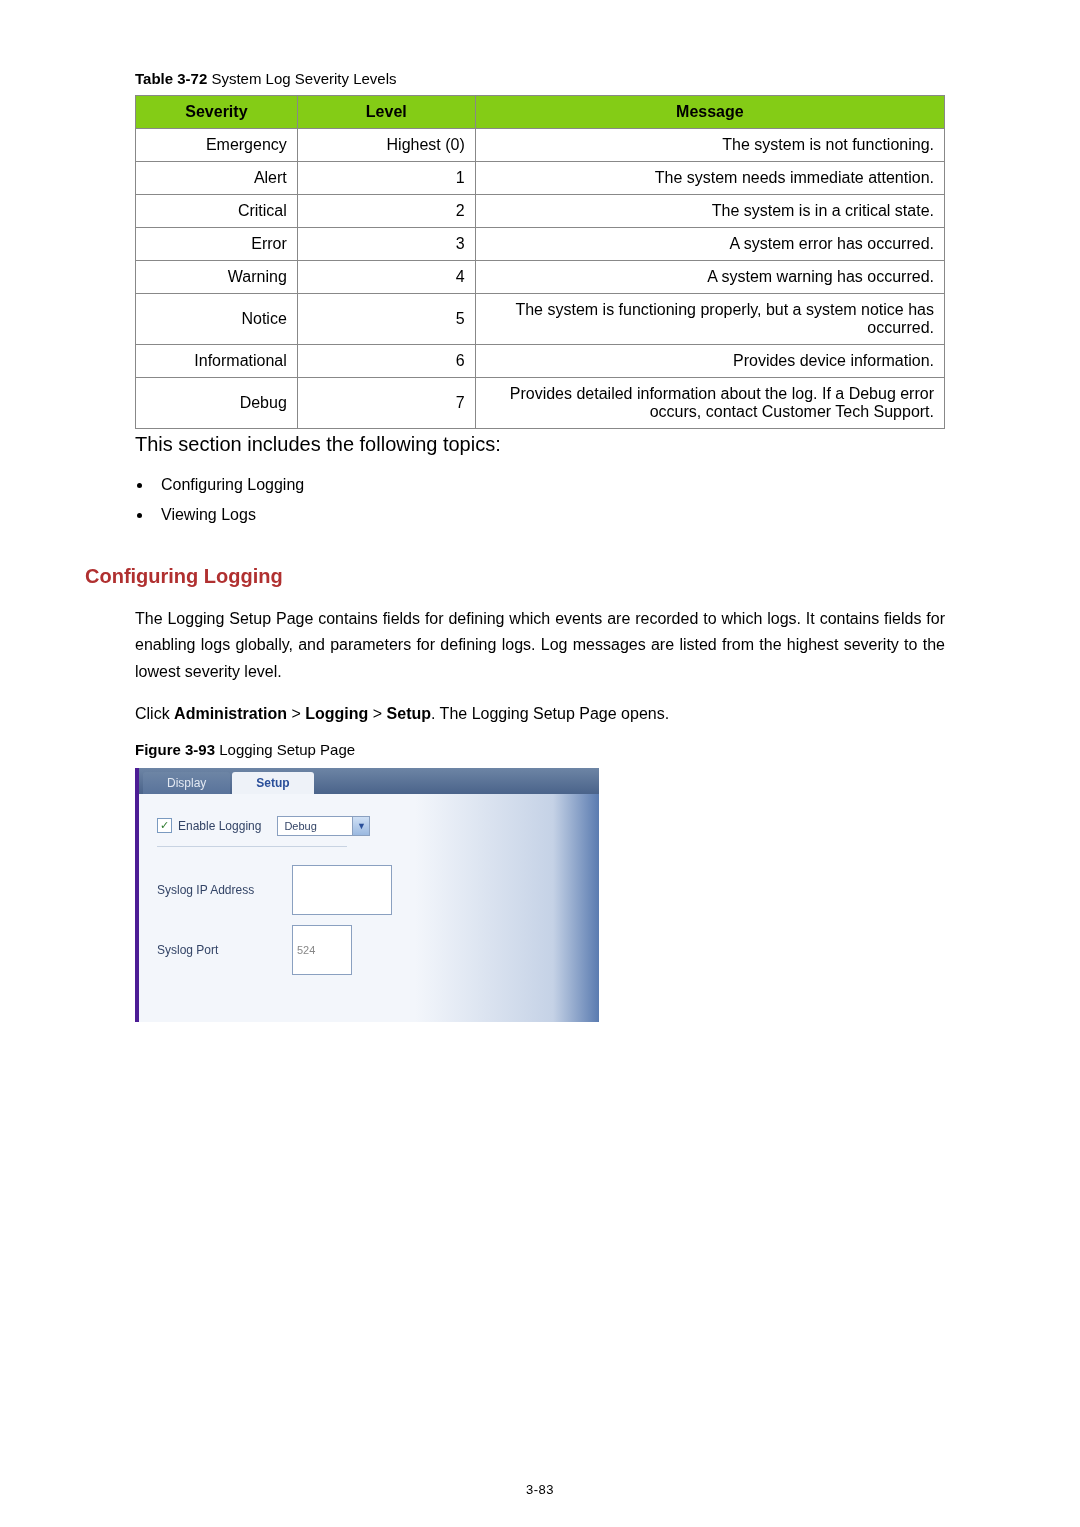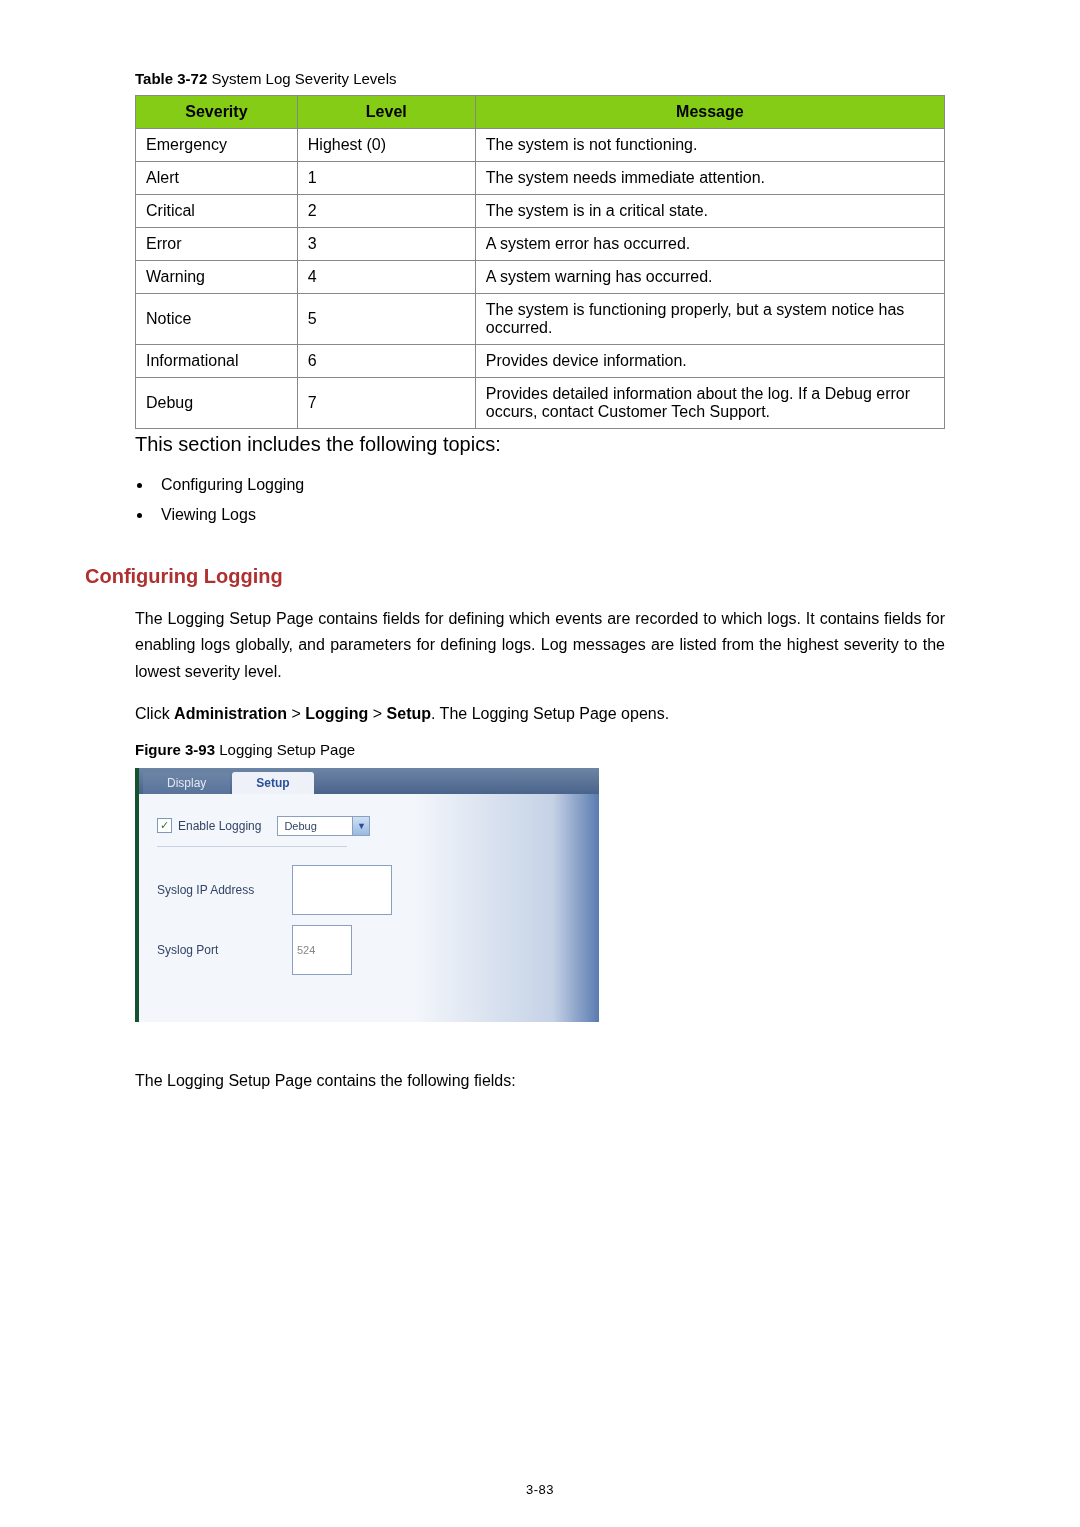--- a/index.html
+++ b/index.html
@@ -22,21 +22,21 @@
   }
   .table-caption .bold { font-weight: bold; }
   table.sev {
     border-collapse: collapse;
     width: 100%;
     font-size: 16px;
   }
   table.sev th, table.sev td {
     border: 1px solid #888;
     padding: 7px 10px;
-    text-align: left;
+    text-align: right;
     vertical-align: middle;
   }
   table.sev th {
     background: #84cc16;
     font-weight: bold;
     text-align: center;
   }
   table.sev col.c1 { width: 20%; }
   table.sev col.c2 { width: 22%; }
   table.sev col.c3 { width: 58%; }
@@ -74,21 +74,21 @@
   .bold { font-weight: bold; }
 
   .figure-caption {
     font-size: 15px;
     margin: 8px 0 10px 0;
   }
 
   
   .screenshot {
     width: 460px;
-    border-left: 4px solid #14532d;
+    border-left: 4px solid #4c1d95;
     background: #f3f6fb;
     box-shadow: inset 0 0 0 1px #d5dde8;
     font-family: Tahoma, Arial, sans-serif;
     font-size: 12px;
   }
   .tabs-row {
     height: 26px;
     background: linear-gradient(#6d85a5, #4a638a);
     display: flex;
     align-items: flex-end;
@@ -286,16 +286,15 @@
         <input class="txt" value="" style="">
       </div>
       <div class="form-row">
         <span class="lab">Syslog Port</span>
         <input class="txt" style="width: 50px;" value="524">
       </div>
 
     </div>
   </div>
 
-  <p class="line" style="margin-top:46px;">The Logging Setup Page contains the following fields:</p>
 
   <div class="page-num">3-83</div>
 </div>
 
 </body></html>

